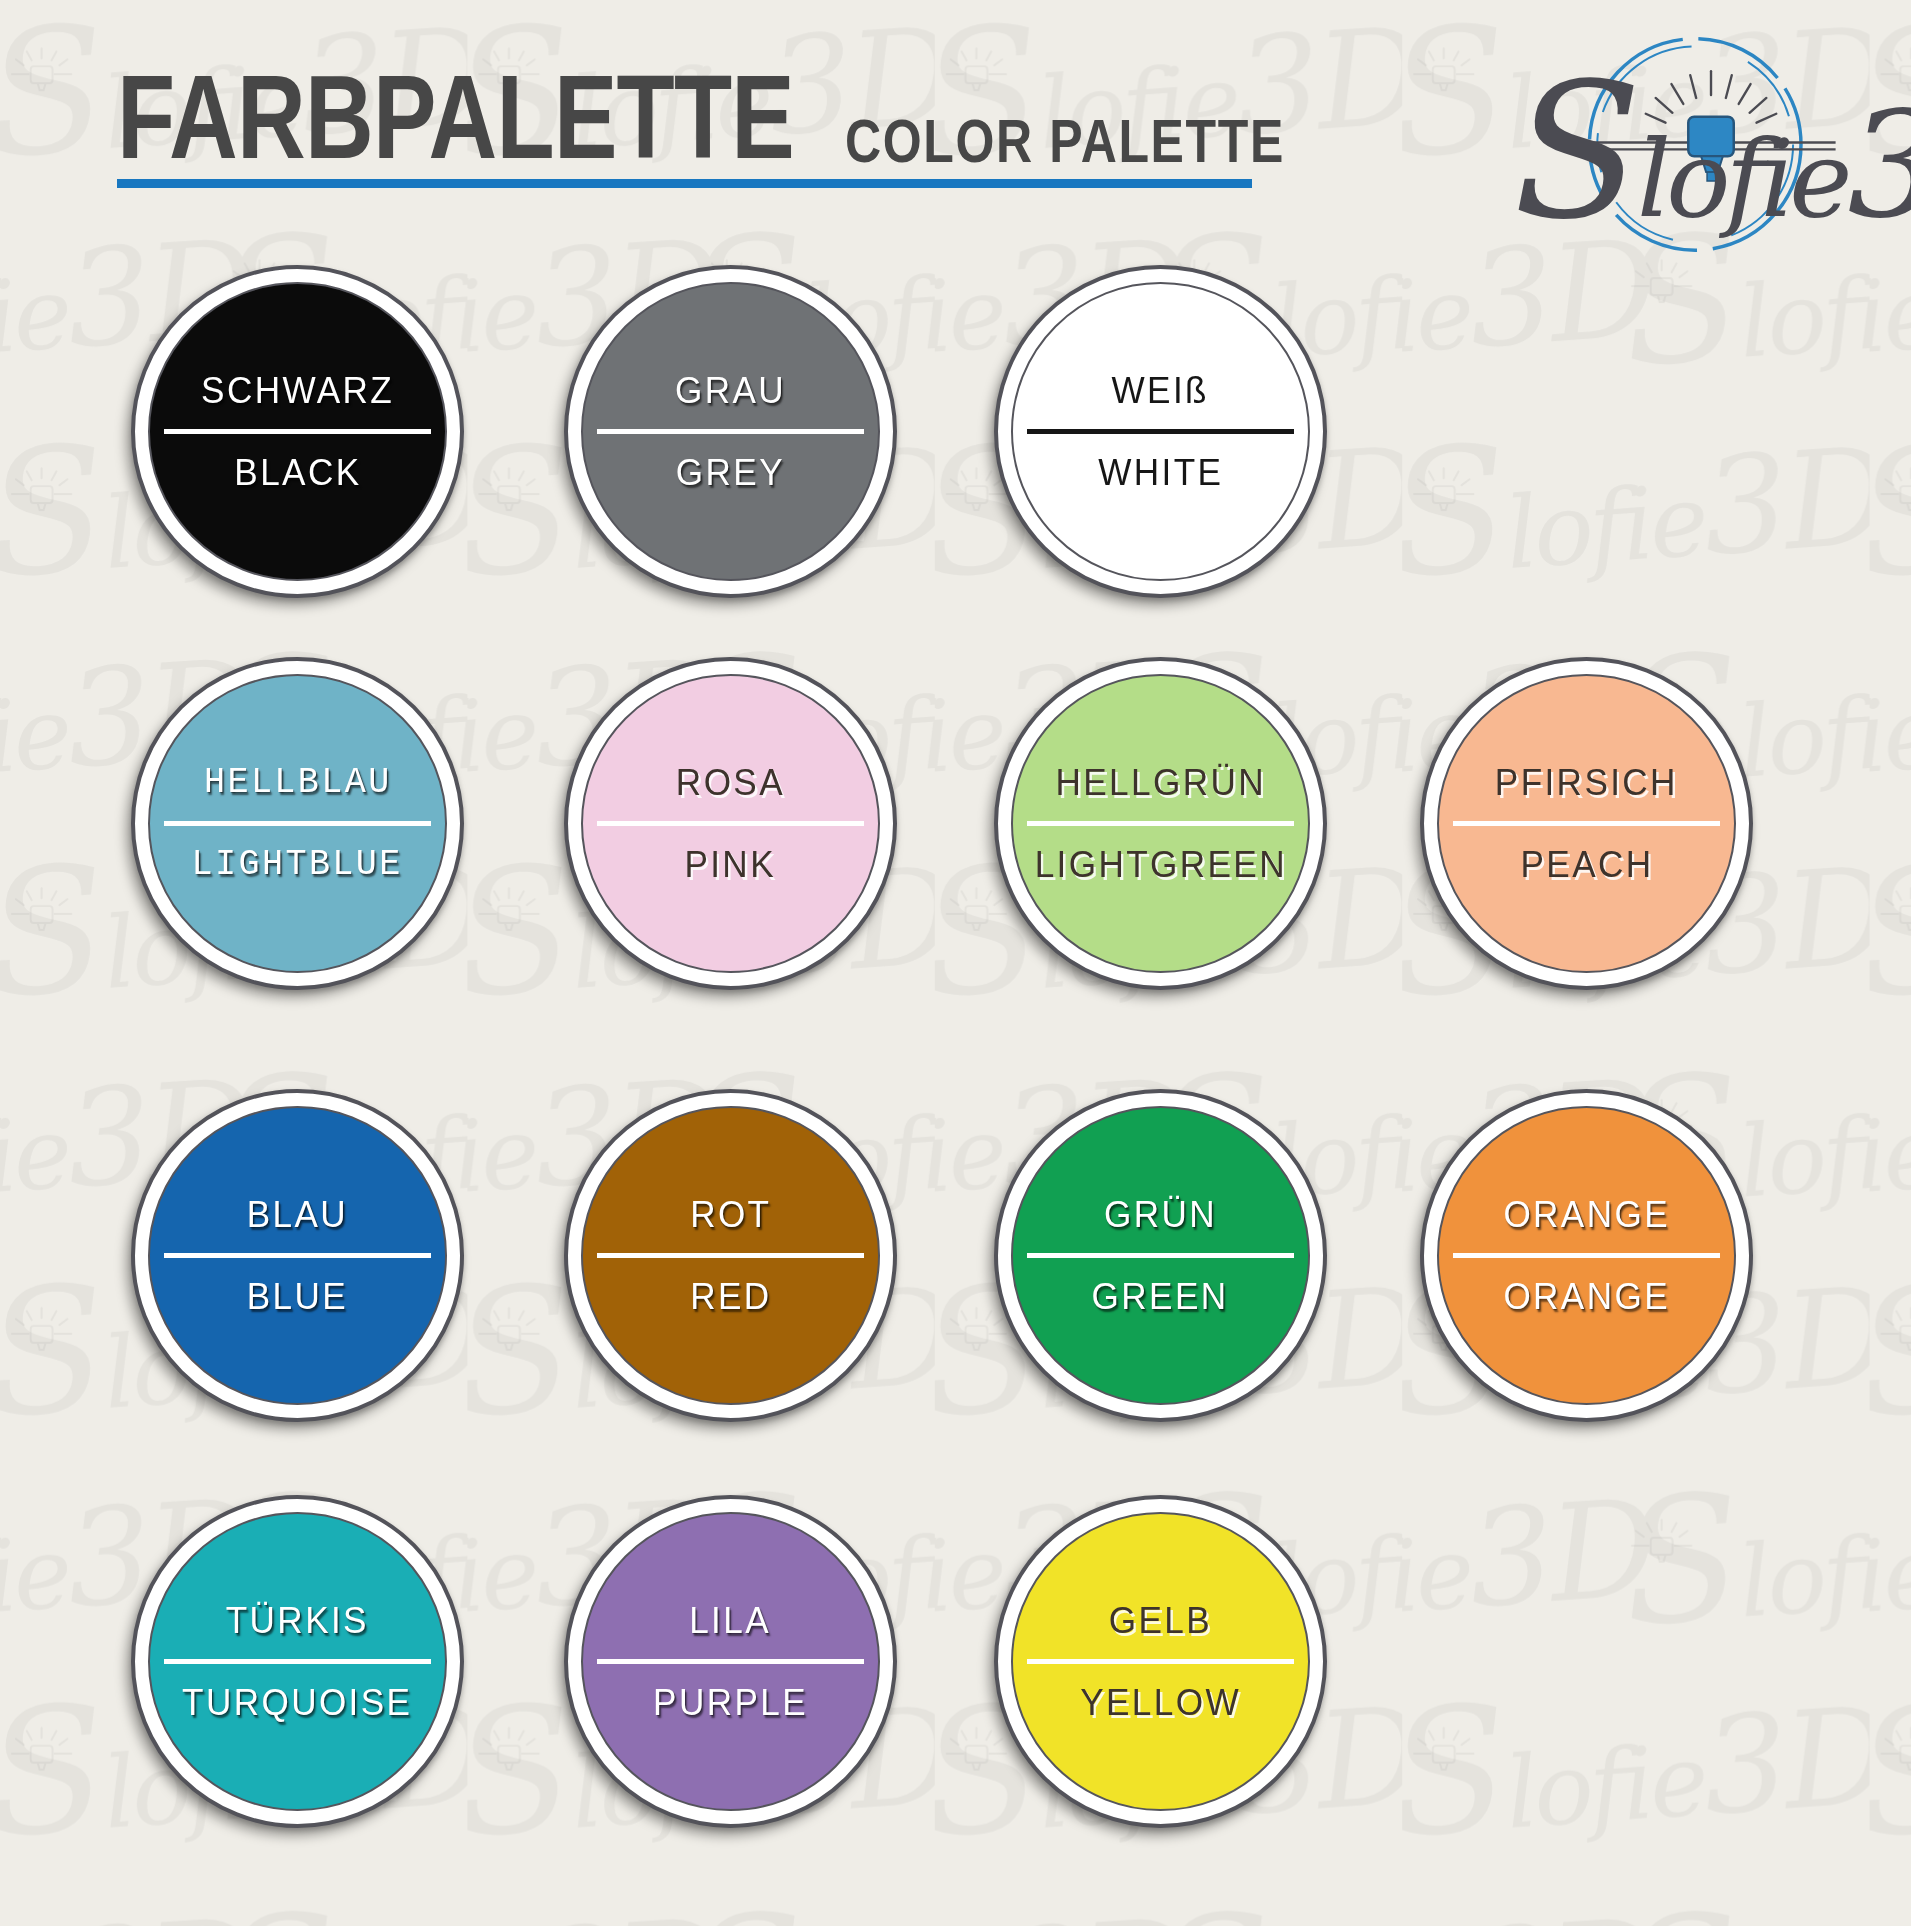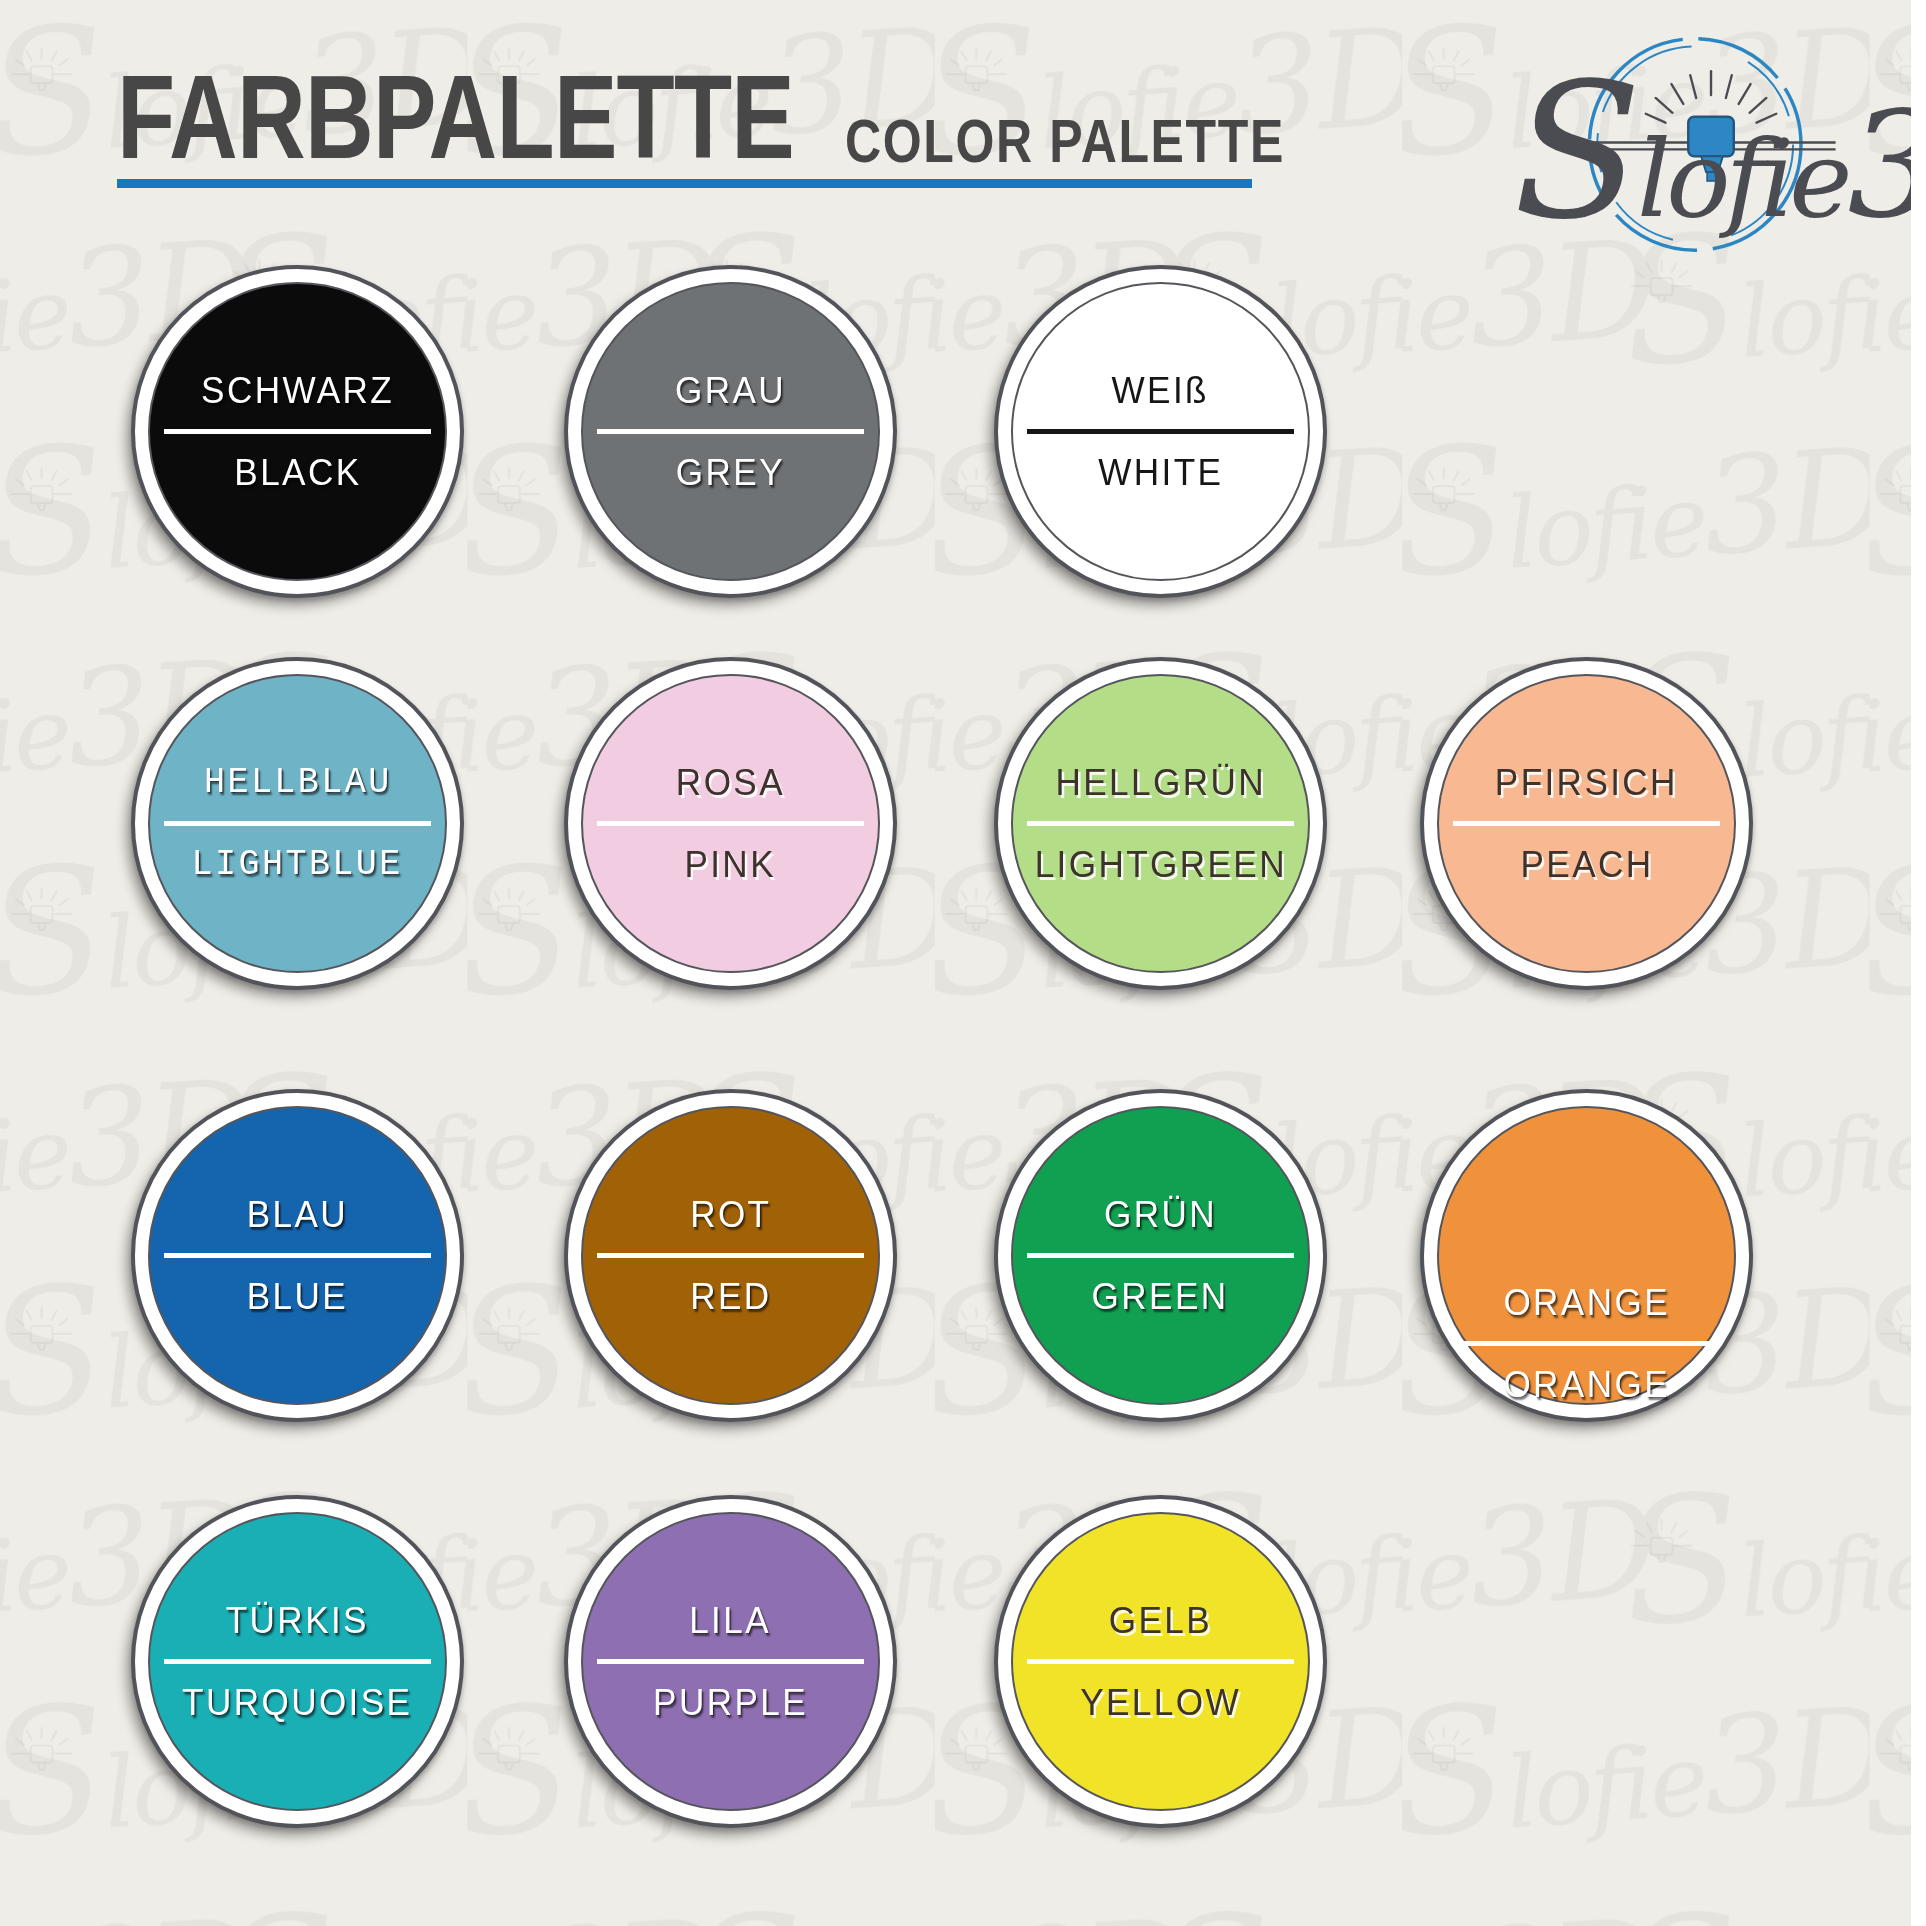--- a/index.html
+++ b/index.html
@@ -218,21 +218,21 @@
       <div class="circle" style="left: 994px; top: 1089px;">
         <div class="circle-inner" style="background: rgb(17, 160, 82);">
           <div class="labels style-shadow">
             <div class="label-de">GRÜN</div>
             <div class="label-sep"></div>
             <div class="label-en">GREEN</div>
           </div>
         </div>
       </div>
       <div class="circle" style="left: 1420px; top: 1089px;">
-        <div class="circle-inner" style="background: rgb(240, 146, 60); align-items: flex-end;">
+        <div class="circle-inner" style="background: rgb(240, 146, 60);">
           <div class="labels style-shadow">
             <div class="label-de">ORANGE</div>
             <div class="label-sep"></div>
             <div class="label-en">ORANGE</div>
           </div>
         </div>
       </div>
       <div class="circle" style="left: 131px; top: 1495px;">
         <div class="circle-inner" style="background: rgb(26, 174, 181);">
           <div class="labels style-shadow">

